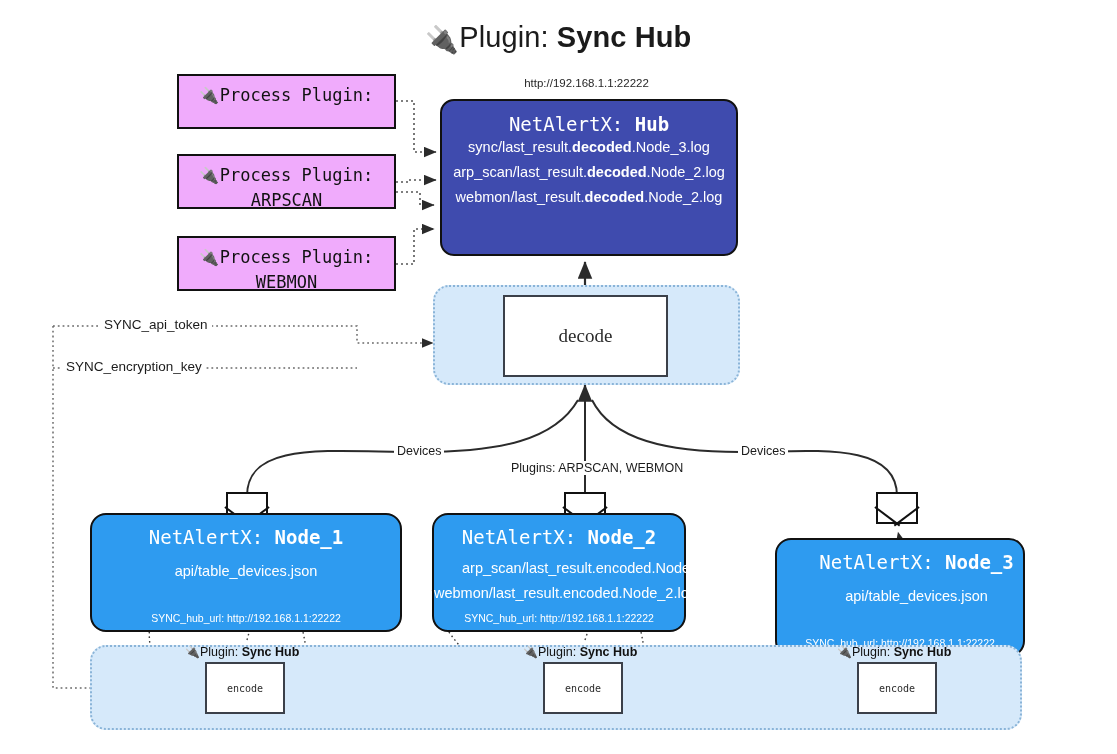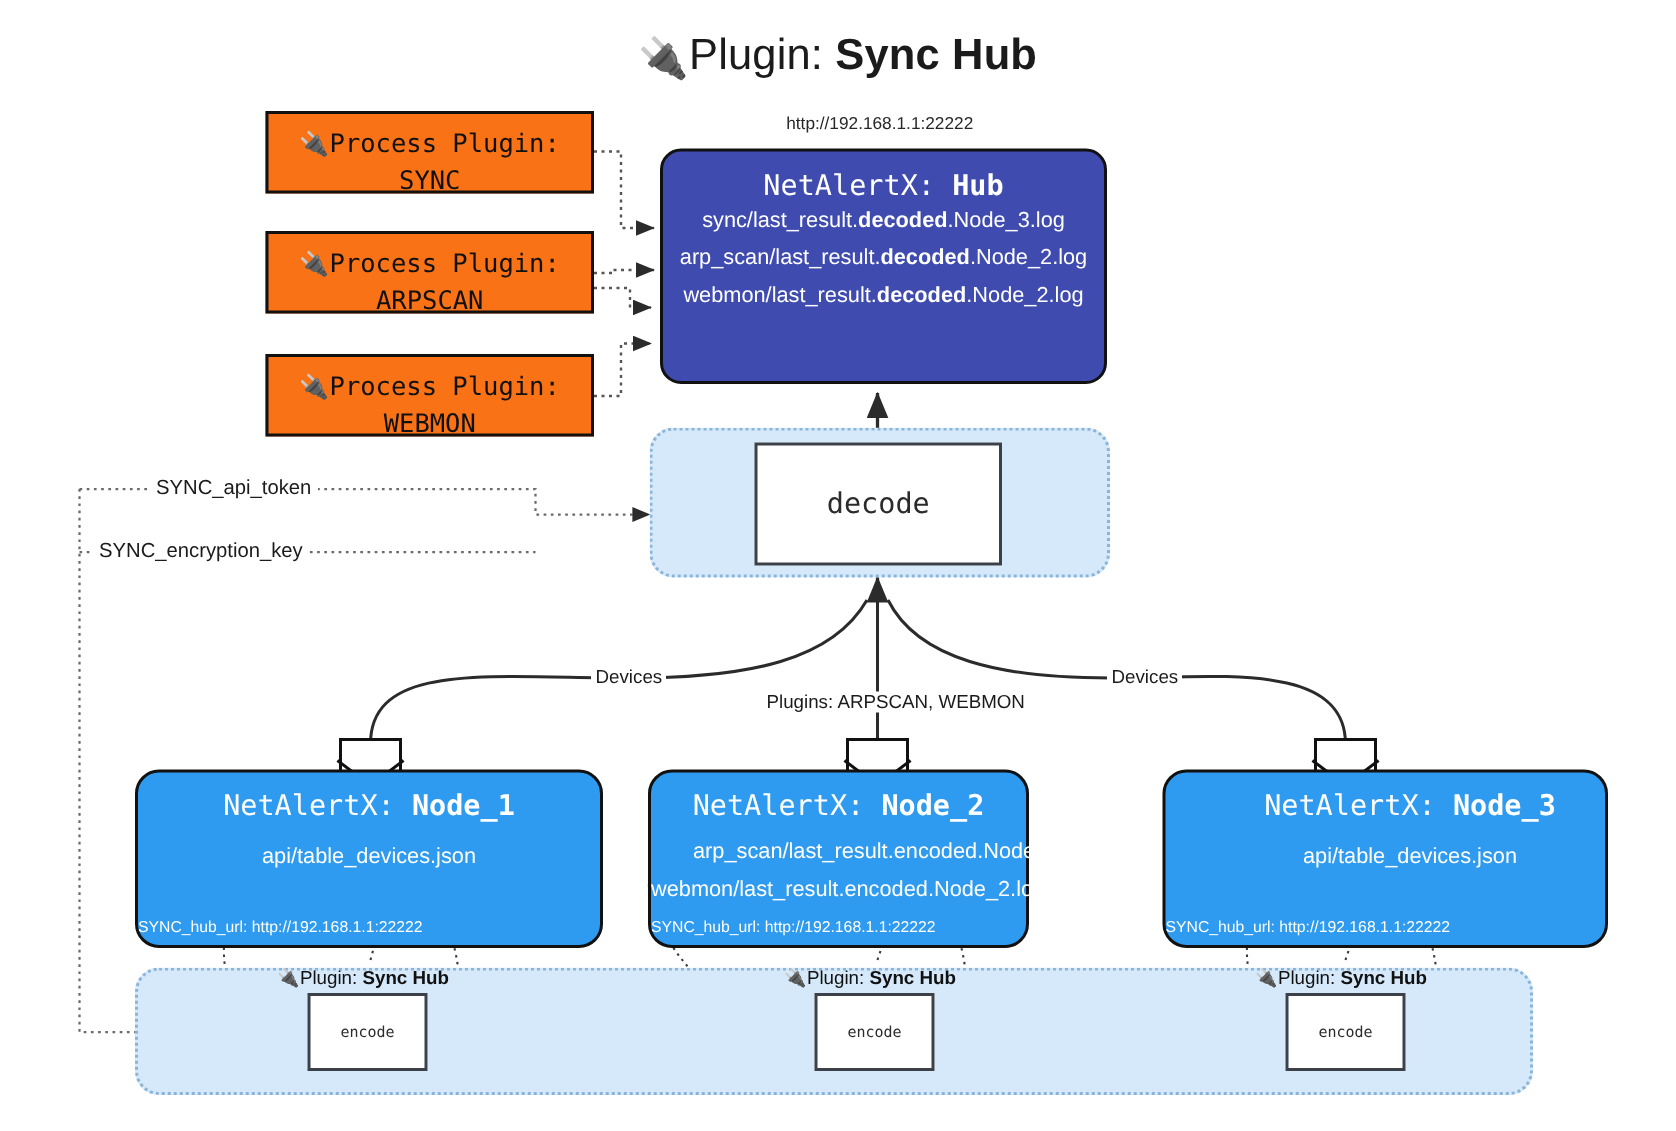--- a/index.html
+++ b/index.html
@@ -13,21 +13,21 @@
          font-size:29px;line-height:42px;letter-spacing:.1px;white-space:nowrap;}
   .title .plug{display:inline-block;transform:translateY(2px);font-size:27px;}
   .title .lead{font-weight:400;}
   .title .strong{font-weight:bold;}
 
   
   .huburl{position:absolute;left:433px;top:77px;width:307px;text-align:center;
           font-size:11.5px;color:#272727;}
 
   
-  .pbox{position:absolute;border:2.2px solid #111;background:#f97316;box-sizing:border-box;
+  .pbox{position:absolute;border:2.2px solid #111;background:#f0abfc;box-sizing:border-box;
         font-family:"DejaVu Sans Mono","Liberation Mono",monospace;
         font-size:17px;line-height:25px;text-align:center;padding-top:7px;color:#111;}
   .pbox .l1{white-space:nowrap;}
   .pbox .l2{white-space:nowrap;}
   .pbox .ico{font-size:16px;}
 
   
   .hub{position:absolute;left:440px;top:99px;width:298px;height:157px;
        background:#3f4bae;border:2.4px solid #111;border-radius:14px;box-sizing:border-box;
        box-shadow:0 0 0 0 #000;}
@@ -47,21 +47,21 @@
   .decode{font-size:19px;}
   .encodetxt{font-size:10px;}
 
   
   .node{position:absolute;background:#2e9bf0;border:2.4px solid #111;border-radius:16px;
         box-sizing:border-box;}
   .node .ntitle{font-family:"DejaVu Sans Mono","Liberation Mono",monospace;
         color:#ffffff;font-size:19px;text-align:center;margin-top:11px;white-space:nowrap;}
   .node .ntitle b{font-weight:bold;}
   .node .nline{color:#ffffff;font-size:14.5px;line-height:25px;text-align:center;white-space:nowrap;}
-  .node .nurl{position:absolute;left:0;right:0;bottom:6px;
+  .node .nurl{position:absolute;left:0;right:0;bottom:6px;text-align:center;
         color:#ffffff;font-size:10.5px;white-space:nowrap;}
 
   
   .env{position:absolute;width:42px;height:32px;background:#fff;border:2px solid #111;
        box-sizing:border-box;}
   .env:before,.env:after{content:"";position:absolute;background:#111;}
   .env:before{left:-3px;top:12px;width:31px;height:1.8px;transform:rotate(37deg);transform-origin:left center;}
   .env:after{right:-3px;top:12px;width:31px;height:1.8px;transform:rotate(-37deg);transform-origin:right center;}
 
   
@@ -132,21 +132,20 @@
 
     <g fill="none" stroke="#3b3b3b" stroke-width="1.4" stroke-dasharray="1.6,3">
       <path d="M285,688 C300,686 308,670 306,650 C304,632 300,620 296,612"></path>
       <path d="M623,688 C638,686 646,670 644,650 C642,632 638,620 634,612"></path>
       <path d="M937,688 C952,686 960,670 958,650 C956,632 952,620 948,612"></path>
     </g>
   </svg>
 
   <div class="pbox" style="left:177px;top:74px;width:219px;height:55px;">
     <div class="l1"><span class="ico">🔌</span><span>Process Plugin:</span></div>
-    <div class="l2">SYNC</div>
   </div>
 
   <div class="pbox" style="left:177px;top:154px;width:219px;height:55px;">
     <div class="l1"><span class="ico">🔌</span><span>Process Plugin:</span></div>
     <div class="l2">ARPSCAN</div>
   </div>
 
   <div class="pbox" style="left:177px;top:236px;width:219px;height:55px;">
     <div class="l1"><span class="ico">🔌</span><span>Process Plugin:</span></div>
     <div class="l2">WEBMON</div>
@@ -155,21 +154,21 @@
   <div class="huburl">http://192.168.1.1:22222</div>
 
   <div class="hub">
     <div class="htitle"><span>NetAlertX: </span><b>Hub</b></div>
     <div class="hline"><span>sync/last_result.</span><b>decoded</b><span>.Node_3.log</span></div>
     <div class="hline"><span>arp_scan/last_result.</span><b>decoded</b><span>.Node_2.log</span></div>
     <div class="hline"><span>webmon/last_result.</span><b>decoded</b><span>.Node_2.log</span></div>
   </div>
 
   <div class="lbox" style="left:433px;top:285px;width:307px;height:100px;"></div>
-  <div class="whitebox decode" style="left:503px;top:295px;width:165px;height:82px;">decode</div>
+  <div class="whitebox decode" style="left:503px;top:295px;width:165px;height:82px;font-family:Liberation Serif, serif;">decode</div>
 
   <div class="plabel" style="left:100px;top:317px;">SYNC_api_token</div>
   <div class="plabel" style="left:62px;top:359px;">SYNC_encryption_key</div>
 
   <div class="elab" style="left:394px;top:444px;">Devices</div>
   <div class="elab" style="left:738px;top:444px;">Devices</div>
   <div class="elab" style="left:508px;top:461px;">Plugins: ARPSCAN, WEBMON</div>
 
   <div class="env" style="left:226px;top:492px;"></div>
   <div class="node" style="left:90px;top:513px;width:312px;height:119px;">
@@ -180,21 +179,21 @@
 
   <div class="env" style="left:564px;top:492px;"></div>
   <div class="node" style="left:432px;top:513px;width:254px;height:119px;">
     <div class="ntitle"><span>NetAlertX: </span><b>Node_2</b></div>
     <div class="nline" style="margin-top:8px;margin-left:28px;">arp_scan/last_result.encoded.Node_2.log</div>
     <div class="nline">webmon/last_result.encoded.Node_2.log</div>
     <div class="nurl">SYNC_hub_url: http://192.168.1.1:22222</div>
   </div>
 
   <div class="env" style="left:876px;top:492px;"></div>
-  <div class="node" style="left:775px;top:513px;width:297px;height:119px;padding-left:33px;">
+  <div class="node" style="left:775px;top:538px;width:250px;height:119px;padding-left:33px;">
     <div class="ntitle"><span>NetAlertX: </span><b>Node_3</b></div>
     <div class="nline" style="margin-top:11px;">api/table_devices.json</div>
     <div class="nurl">SYNC_hub_url: http://192.168.1.1:22222</div>
   </div>
 
   <div class="lbox" style="left:90px;top:645px;width:932px;height:85px;"></div>
 
   <div class="pcap" style="left:185px;top:645px;">
     <span class="ico">🔌</span><span>Plugin: </span><b>Sync Hub</b>
   </div>

